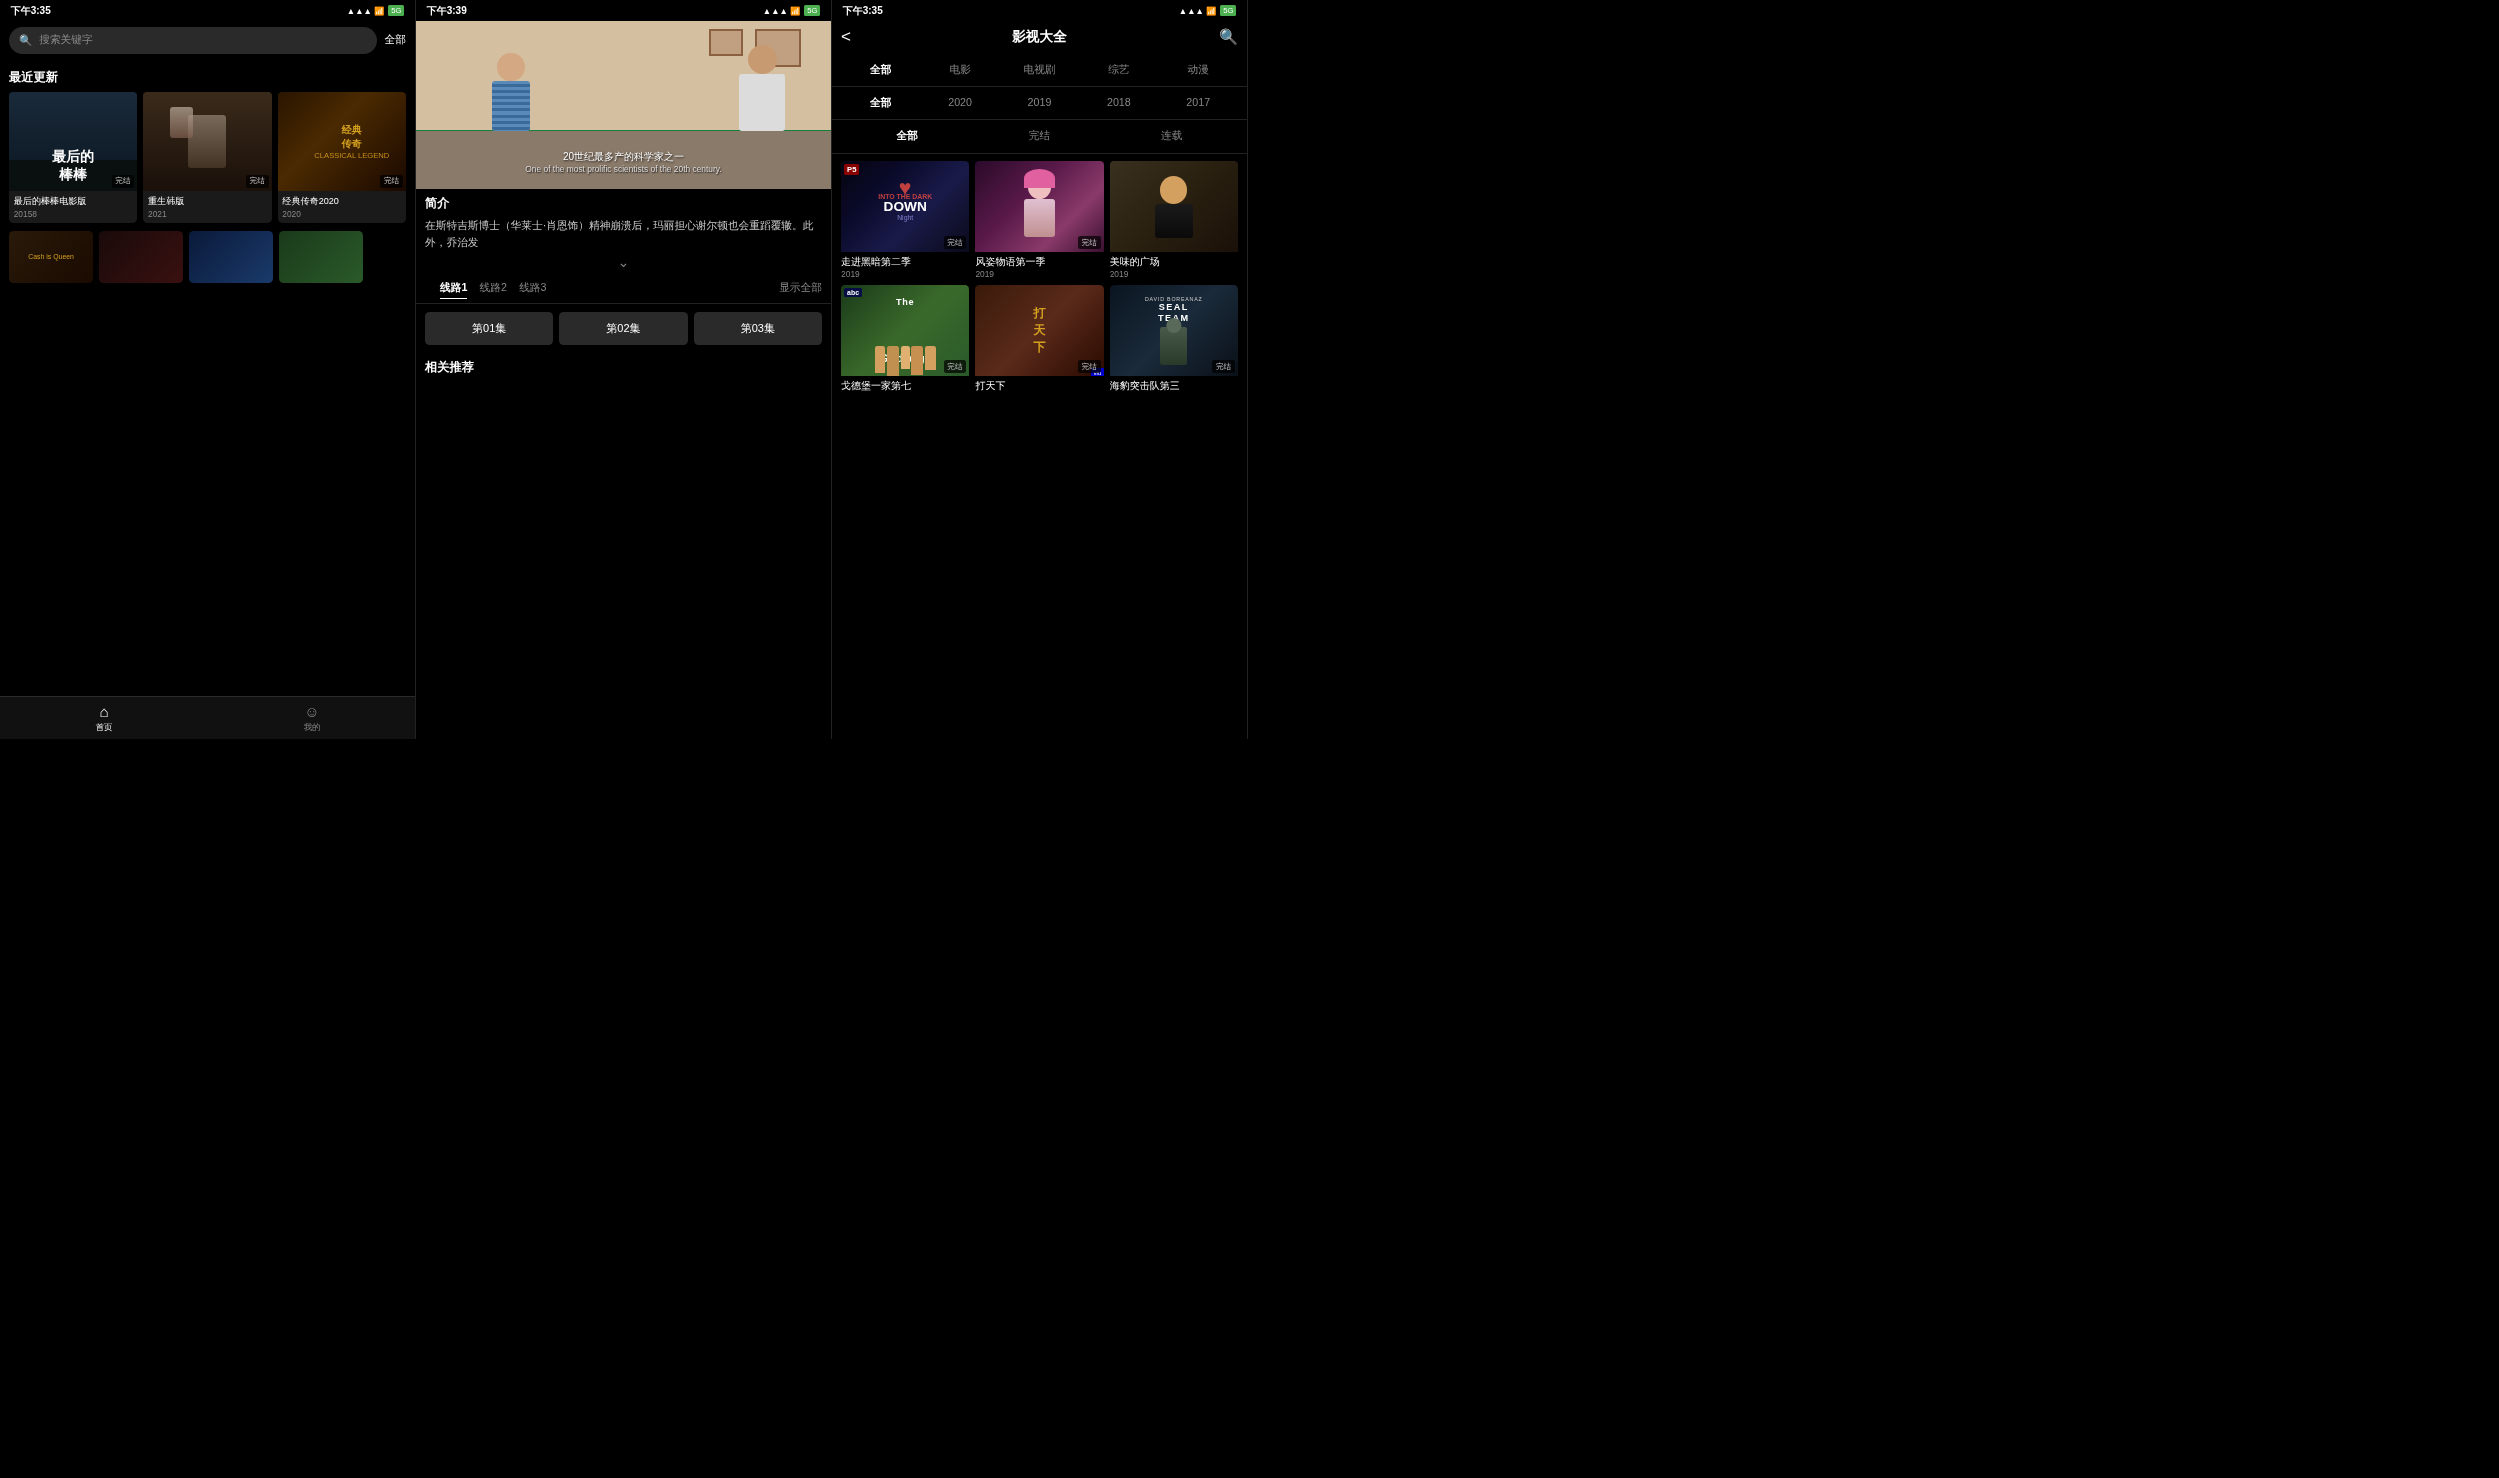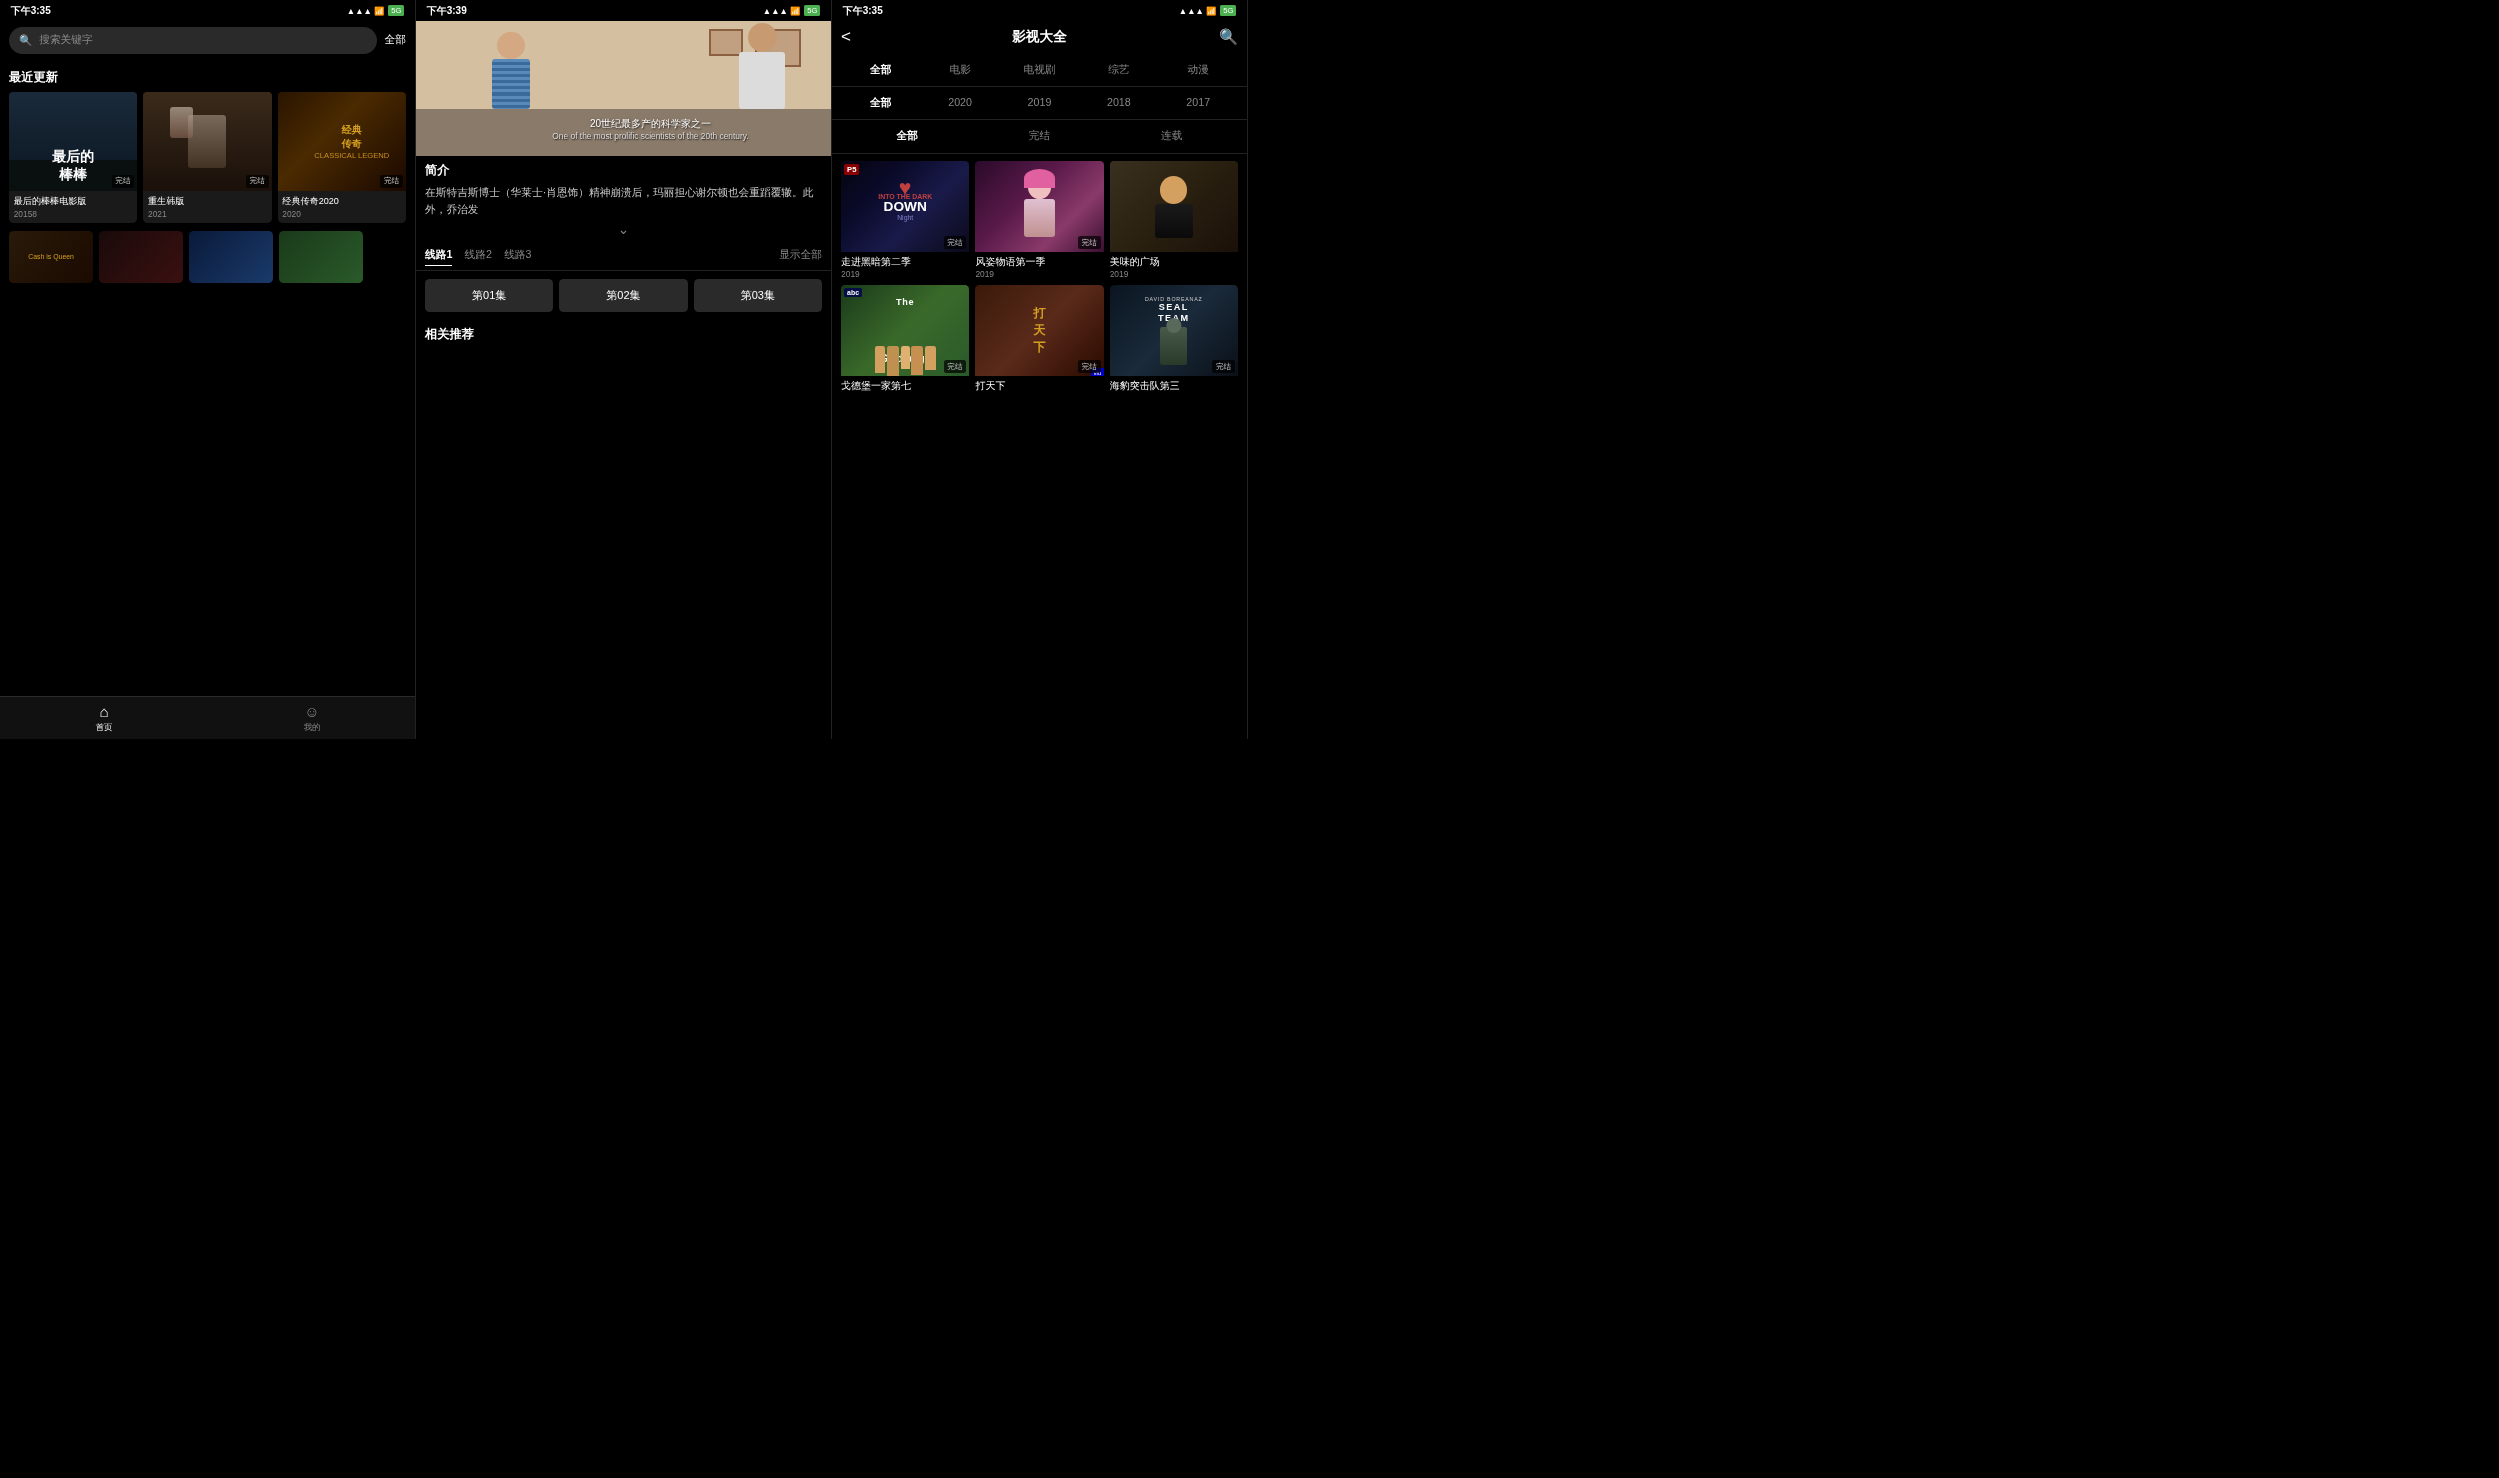--- a/index.html
+++ b/index.html
@@ -164,25 +164,24 @@
       gap: 2.3px;
     }
     .p1-nav-icon { font-size: 15.2px; color: #888; }
     .p1-nav-icon.active { color: #fff; }
     .p1-nav-label { font-size: 8.4px; color: #888; }
     .p1-nav-label.active { color: #fff; }
 
     
     .p2-video {
       width: 100%;
-      height: 135px;
+      height: 168px;
       background: #15803d;
       position: relative;
       overflow: hidden;
-      padding-left: 27px;
     }
     .p2-action-btns {
       display: flex;
       gap: 6.1px;
       padding: 9.1px;
     }
     .p2-action-btn {
       flex: 1;
       background: #2a2a2a;
       border-radius: 4.6px;
@@ -194,21 +193,21 @@
     .p2-section-title { color: #fff; font-size: 12.2px; font-weight: bold; padding: 6.1px 9.1px 4.6px; }
     .p2-desc { color: #ccc; font-size: 10.7px; line-height: 1.6; padding: 0 9.1px; }
     .p2-expand { color: #888; font-size: 13.7px; text-align: center; padding: 3px; }
     .p2-lines {
       display: flex;
       gap: 12.2px;
       padding: 7.6px 9.1px 4.6px;
       border-bottom: 0.8px solid #222;
     }
     .p2-line { color: #888; font-size: 10.7px; padding-bottom: 3px; }
-    .p2-line.active { color: #fff; font-weight: bold; border-bottom: 1.5px solid #fff; }
+    .p2-line.active { color: #fff; font-weight: bold; border-bottom: 1.5px solid #fff; margin-left: 15px; }
     .p2-show-all { margin-left: auto; color: #888; font-size: 10.7px; }
     .p2-episodes {
       display: flex;
       gap: 6.1px;
       padding: 7.6px 9.1px;
     }
     .p2-ep-btn {
       flex: 1;
       background: #2a2a2a;
       border-radius: 4.6px;

